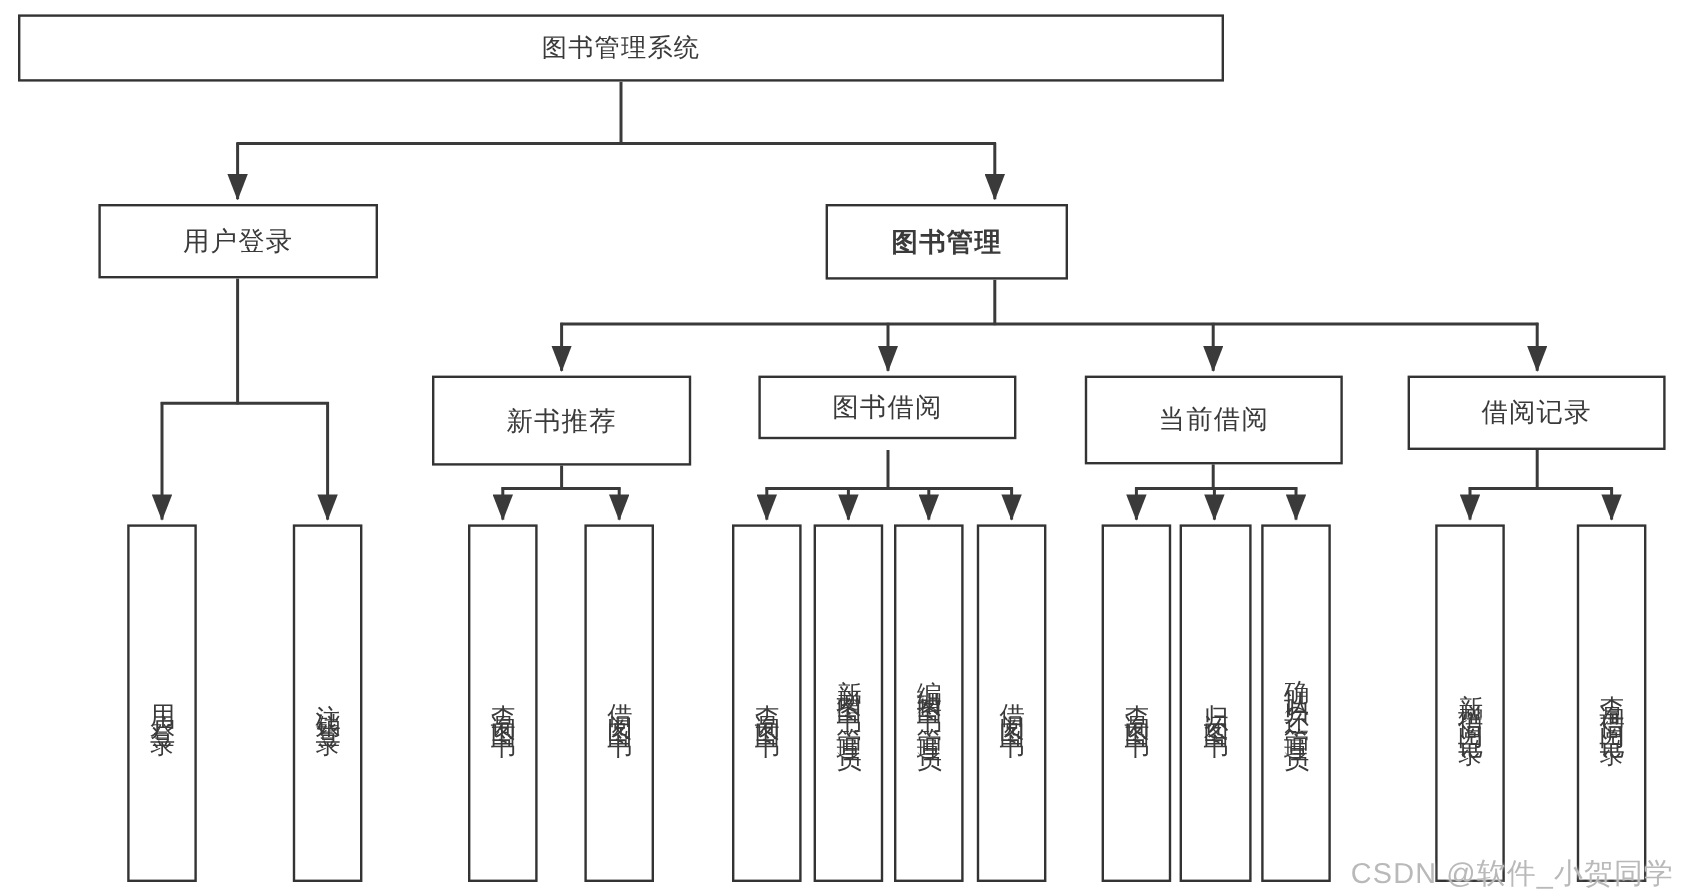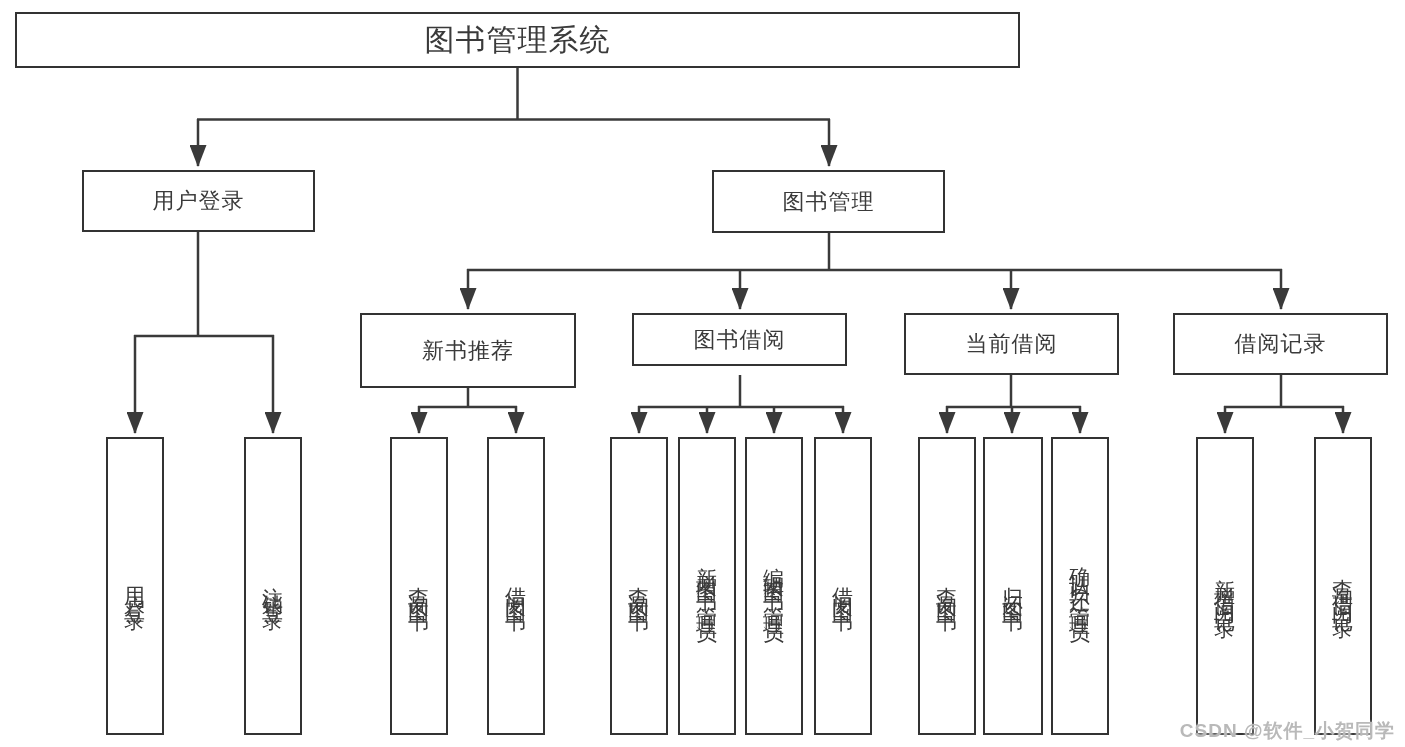--- a/index.html
+++ b/index.html
@@ -9,29 +9,29 @@
     overflow:hidden;
   }
   .canvas { position:relative; width:1405px; height:747px; background:#ffffff; }
   svg.connectors { position:absolute; left:0; top:0; width:1405px; height:747px; }
   .node {
     position:absolute; box-sizing:border-box;
     display:flex; align-items:center; justify-content:center;
     border:2.5px solid #333333; background:#ffffff; color:#3a3a3a;
   }
   .h-node { font-size:22px; letter-spacing:1px; white-space:nowrap; }
-  .root-node { font-size:30px; letter-spacing:1px; }
+  .root-node { font-size:21px; letter-spacing:1px; }
   .v-node span {
     writing-mode:vertical-rl; text-orientation:mixed;
     font-size:21px; line-height:1; letter-spacing:8px;
   }
   .watermark {
     position:absolute; right:10px; bottom:3px;
-    font-size:19px; color:#b9b9b9; letter-spacing:1px;
-    text-shadow:0 0 3px #ffffff; white-space:nowrap;font-weight:bold;
+    font-size:24px; color:#b9b9b9; letter-spacing:1px;
+    text-shadow:0 0 3px #ffffff; white-space:nowrap;
   }
 </style>
 </head>
 <body>
 
 <div class="canvas">
 
   <svg class="connectors" viewBox="0 0 1405 747" xmlns="http://www.w3.org/2000/svg">
     <defs>
       <marker id="ah" viewBox="0 0 22 17" refX="21" refY="8.5" markerWidth="22" markerHeight="17" markerUnits="userSpaceOnUse" orient="auto">
@@ -82,31 +82,31 @@
     </g>
   </svg>
 
   <div class="node h-node root-node" style="left:15px; top:12px; width:1005px; height:56px;">
     <span>图书管理系统</span>
   </div>
 
   <div class="node h-node" style="left:82px; top:170px; width:233px; height:62px;">
     <span>用户登录</span>
   </div>
-  <div class="node h-node" style="left:712px; top:170px; width:233px; height:63px;">
+  <div class="node h-node" style="left:688px; top:170px; width:202px; height:63px;font-weight:bold;">
     <span>图书管理</span>
   </div>
 
   <div class="node h-node" style="left:360px; top:313px; width:216px; height:75px;">
     <span>新书推荐</span>
   </div>
   <div class="node h-node" style="left:632px; top:313px; width:215px; height:53px;">
     <span>图书借阅</span>
   </div>
-  <div class="node h-node" style="left:904px; top:313px; width:215px; height:62px;">
+  <div class="node h-node" style="left:904px; top:313px; width:215px; height:74px;">
     <span>当前借阅</span>
   </div>
   <div class="node h-node" style="left:1173px; top:313px; width:215px; height:62px;">
     <span>借阅记录</span>
   </div>
 
   <div class="node v-node" style="left:106px; top:437px; width:58px; height:298px;">
     <span>用户登录</span>
   </div>
   <div class="node v-node" style="left:244px; top:437px; width:58px; height:298px;">

